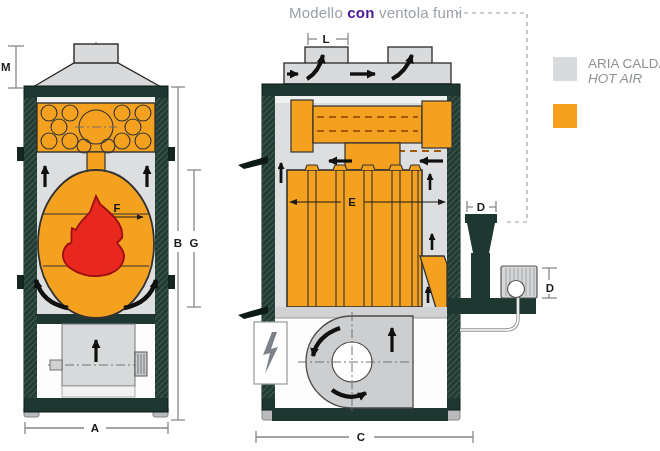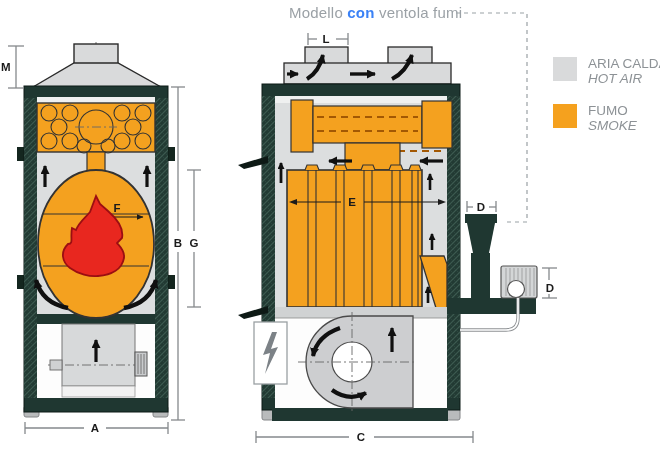--- a/index.html
+++ b/index.html
@@ -1,21 +1,21 @@
 <!DOCTYPE html>
 <html><head>
 <meta charset="utf-8">
 <style>
   html,body{margin:0;padding:0;background:#fff;}
   body{width:660px;height:451px;position:relative;overflow:hidden;
        font-family:"Liberation Sans",sans-serif;}
   .stage{position:absolute;inset:0;}
   .title{position:absolute;left:289px;top:4px;font-size:15px;color:#9ba1a6;
          letter-spacing:.2px;white-space:nowrap;}
-  .title b{color:#3b82f6;font-weight:700;}
+  .title b{color:#4c1d95;font-weight:700;}
   .legend{position:absolute;left:553px;top:57px;width:115px;}
   .legend-item{display:flex;gap:11px;margin-bottom:17px;}
   .swatch{width:24px;height:24px;flex:0 0 24px;}
   .sw-hot{background:#d9dadb;}
   .sw-smoke{background:#f5a11e;}
   .legend-text{font-size:13.5px;color:#8d9296;line-height:1.1;white-space:nowrap;}
   .legend-sub{font-style:italic;}
   text.dim{font-family:"Liberation Sans",sans-serif;font-size:11.5px;font-weight:bold;
            fill:#1b1b1b;}
   .cl{stroke:#666;stroke-width:.9;stroke-dasharray:9 3 2 3;fill:none;}
@@ -303,20 +303,16 @@
 <div class="legend">
   <div class="legend-item">
     <div class="swatch sw-hot"></div>
     <div class="legend-text">
       <div>ARIA CALDA</div>
       <div class="legend-sub">HOT AIR</div>
     </div>
   </div>
   <div class="legend-item">
     <div class="swatch sw-smoke"></div>
-    <div class="legend-text">
-      <div>FUMO</div>
-      <div class="legend-sub">SMOKE</div>
-    </div>
   </div>
 </div>
 
 </div>
 
 </body></html>

